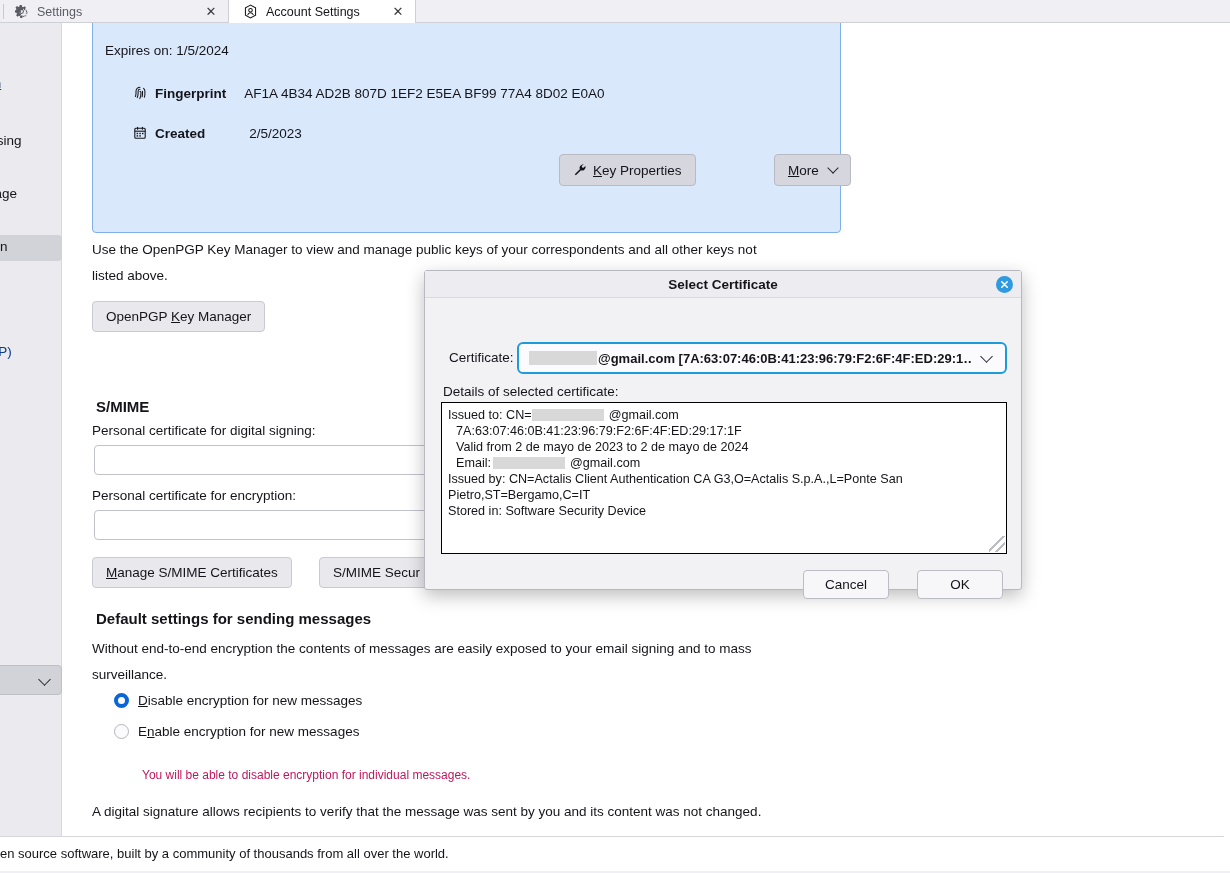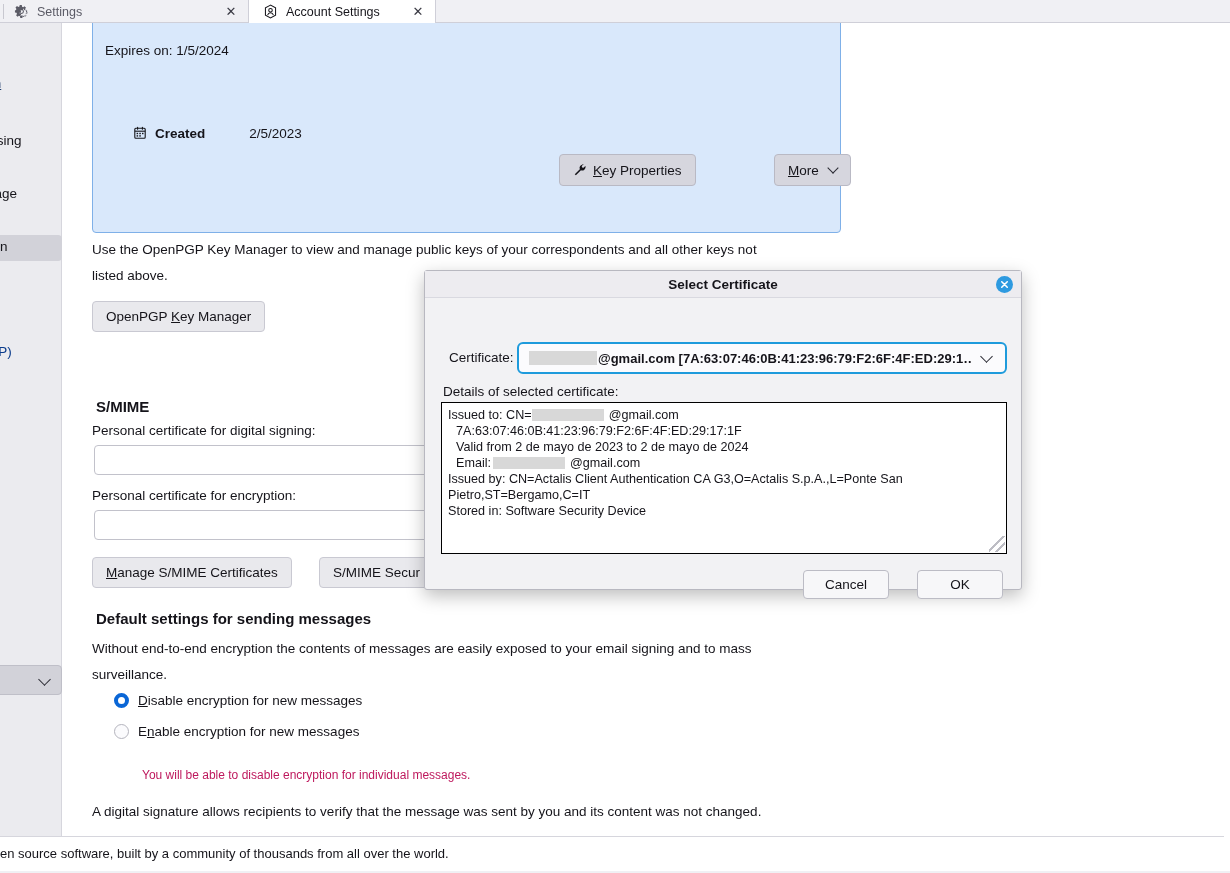--- a/index.html
+++ b/index.html
@@ -21,21 +21,21 @@
     border-bottom: 1px solid #cfcfd8;
   }
   .tab {
     display: flex; align-items: center;
     gap: 8px;
     padding: 0 10px 0 14px;
     height: 23px;
     font-size: 12.5px;
     position: relative;
   }
-  .tab.inactive { color: #5b5b66; width: 248px; }
+  .tab.inactive { color: #5b5b66; width: 228px; }
   .tab.inactive::before {
     content: ""; position: absolute; left: 3px; top: 4px;
     width: 1px; height: 15px; background: #c8c8d0;
   }
   .tab.active {
     background: #ffffff;
     width: 188px;
     color: #15141a;
     border-left: 1px solid #cfcfd8;
     border-right: 1px solid #cfcfd8;
@@ -330,20 +330,31 @@
   <div class="sb-dropdown">
     <span class="chev"></span>
   </div>
 </div>
 
 <div class="content">
 
   <div class="keybox"></div>
   <div class="expires">Expires on: 1/5/2024</div>
 
+  <div class="kv-row" style="left:69px; top:62px;">
+    <svg class="kv-ico" viewBox="0 0 16 16">
+      <path d="M8 2.2c-2.2 0-4 1.8-4 4v2.4c0 1-.2 2-.6 2.9" fill="none" stroke="#15141a" stroke-width="1.05" stroke-linecap="round"></path>
+      <path d="M8 4.3c-1 0-1.9.9-1.9 1.9v2.4c0 1.4-.3 2.8-.9 4" fill="none" stroke="#15141a" stroke-width="1.05" stroke-linecap="round"></path>
+      <path d="M8 6.4c.5 0 .9.4.9.9v1.4c0 1.7-.4 3.4-1.1 4.9" fill="none" stroke="#15141a" stroke-width="1.05" stroke-linecap="round"></path>
+      <path d="M11.6 3.4c.8.8 1.3 1.8 1.3 2.9v2.4c0 1.2-.2 2.4-.5 3.5" fill="none" stroke="#15141a" stroke-width="1.05" stroke-linecap="round"></path>
+      <path d="M10.5 6.3v2.4c0 1.1-.1 2.1-.4 3.1" fill="none" stroke="#15141a" stroke-width="1.05" stroke-linecap="round"></path>
+    </svg>
+    <span class="kv-key">Fingerprint</span>
+    <span class="kv-val" style="margin-left:18px;">AF1A 4B34 AD2B 807D 1EF2 E5EA BF99 77A4 8D02 E0A0</span>
+  </div>
 
   <div class="kv-row" style="left:69px; top:102px;">
     <svg class="kv-ico" viewBox="0 0 16 16">
       <rect x="2.8" y="3.2" width="10.4" height="10" rx="1" fill="none" stroke="#15141a" stroke-width="1.1"></rect>
       <path d="M2.8 6.2h10.4" stroke="#15141a" stroke-width="1.1"></path>
       <path d="M5.6 2.2v2M10.4 2.2v2" stroke="#15141a" stroke-width="1.1" stroke-linecap="round"></path>
       <rect x="4.6" y="7.8" width="1.5" height="1.4" fill="#15141a"></rect>
       <rect x="7.3" y="7.8" width="1.5" height="1.4" fill="#15141a"></rect>
       <rect x="10" y="7.8" width="1.5" height="1.4" fill="#15141a"></rect>
       <rect x="4.6" y="10.2" width="1.5" height="1.4" fill="#15141a"></rect>

